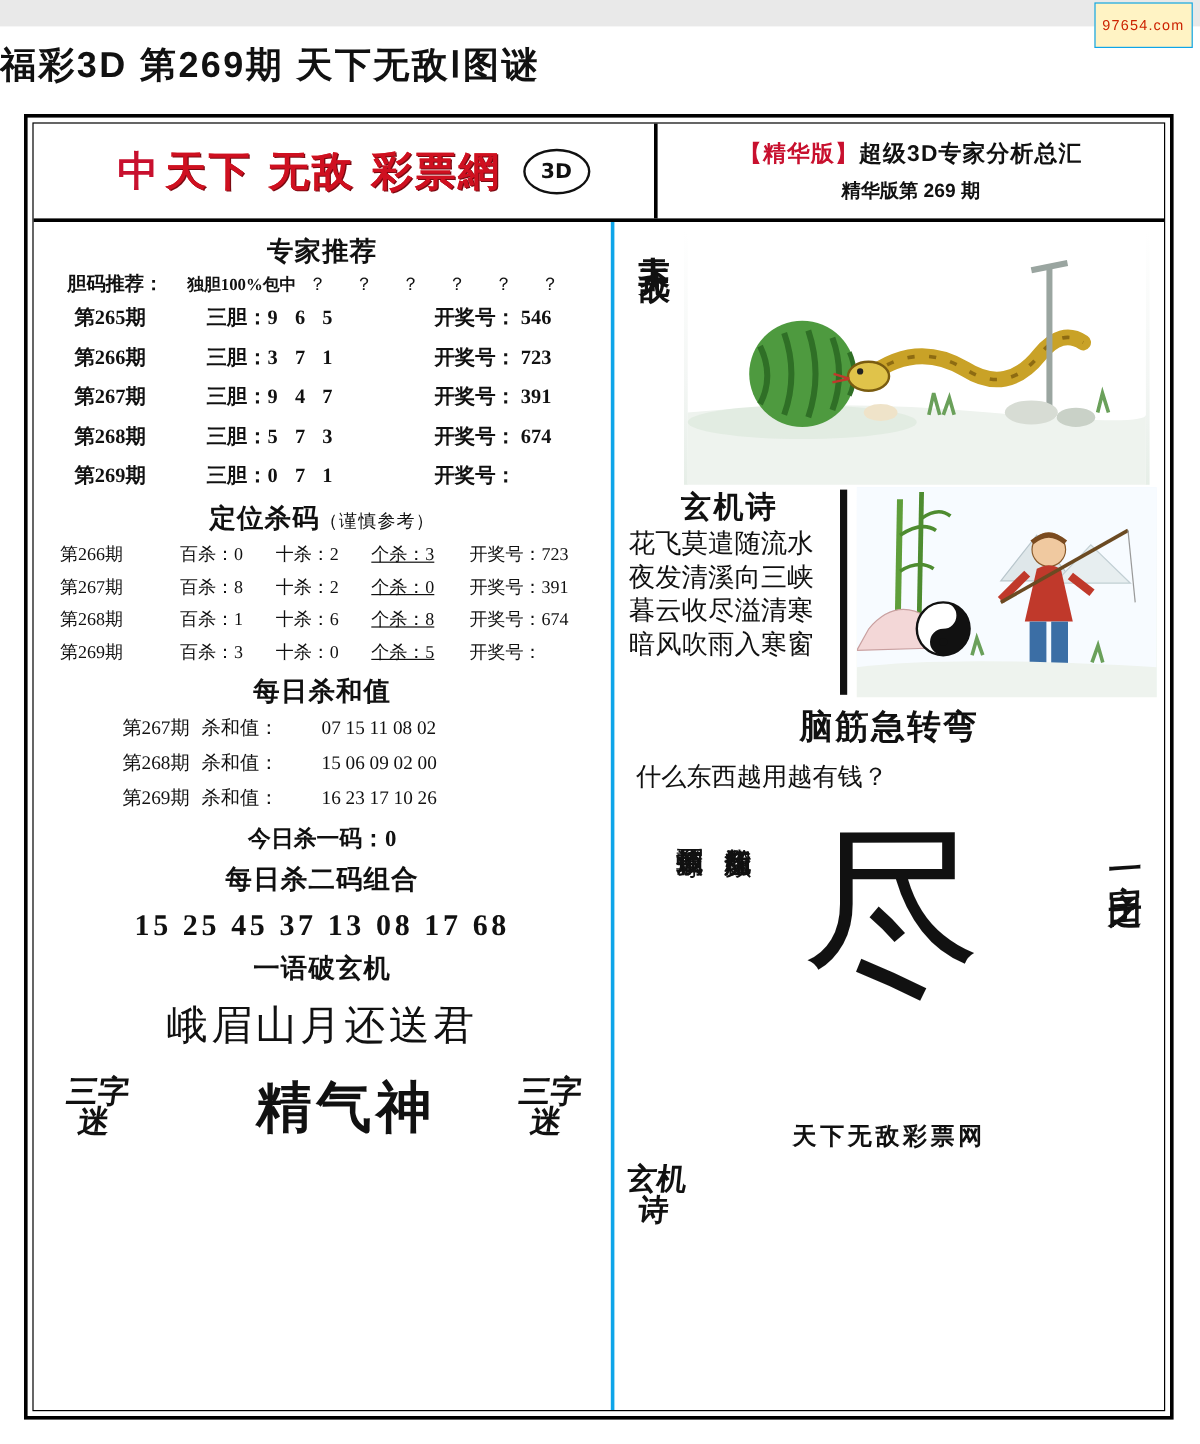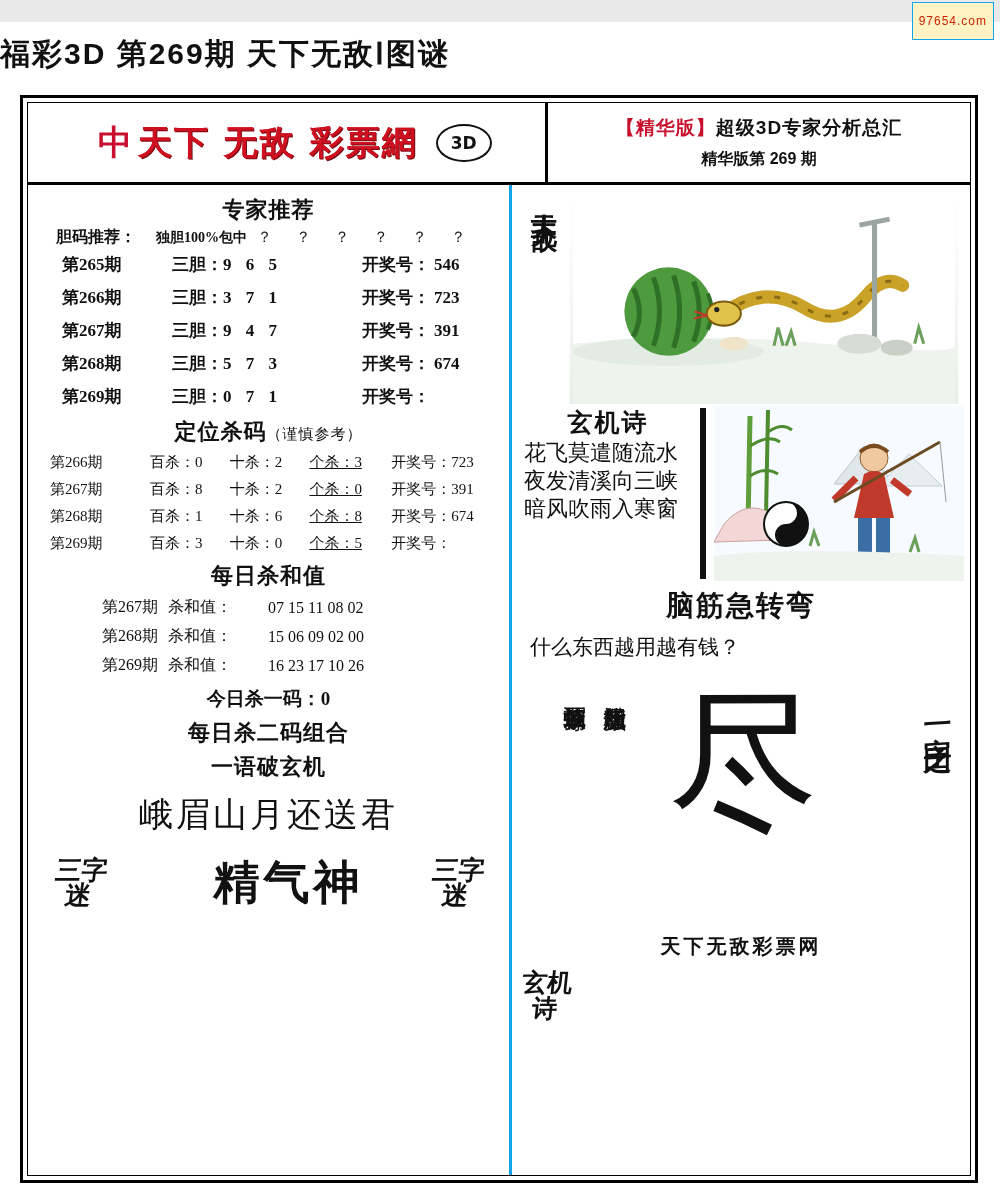--- a/index.html
+++ b/index.html
@@ -525,20 +525,21 @@
             <td class="qi">第269期</td>
             <td class="lbl">杀和值：</td>
             <td>16 23 17 10 26</td>
           </tr>
         </tbody>
           </table>
 
         <div class="center-line">今日杀一码：0</div>
 
         <div class="sec-title">每日杀二码组合</div>
+        <div class="combo-line">15 25 45 37 13 08 17 68</div>
 
         <div class="sec-title">一语破玄机</div>
         <div class="poem-line">峨眉山月还送君</div>
 
         <div class="bottom-left-row">
           <div class="vert-label">
             <span>三字迷</span>
           </div>
           <div class="big3">精气神</div>
           <div class="vert-label">
@@ -584,20 +585,21 @@
               <ellipse cx="160" cy="150" rx="14" ry="7" fill="#efe3c9"></ellipse>
             </svg>
           </div>
         </div>
 
         <div style="display:flex; margin-top:2px;">
           <div style="width:180px;">
             <div class="xuanji-title">玄机诗</div>
             <div class="xuanji-poem">花飞莫遣随流水</div>
             <div class="xuanji-poem">夜发清溪向三峡</div>
+            <div class="xuanji-poem">暮云收尽溢清寒</div>
             <div class="xuanji-poem">暗风吹雨入寒窗</div>
           </div>
           <div style="width:6px; background:#111; margin:2px 8px 2px 2px;"></div>
           <div class="pic2">
             <svg viewBox="0 0 250 175" width="100%" height="100%">
               <rect x="0" y="0" width="250" height="175" fill="#f7fbff"></rect>
 
               <path d="M120 78 L150 40 L180 78 Z" fill="#dfe7ea" stroke="#b9c6cc"></path>
               <path d="M165 80 L195 48 L228 80 Z" fill="#e7eef0" stroke="#c2cfd4"></path>
 

